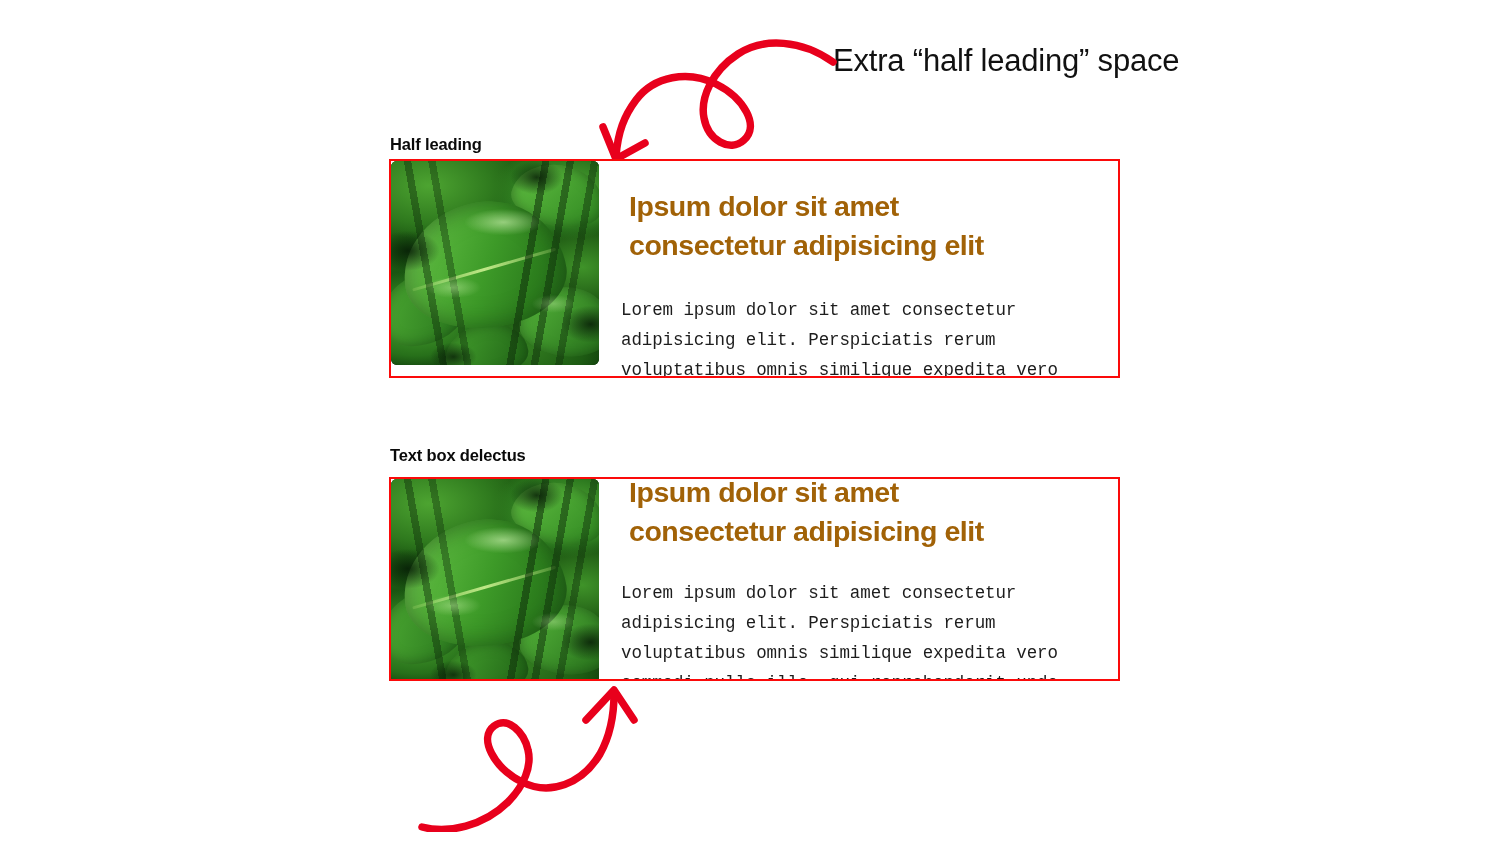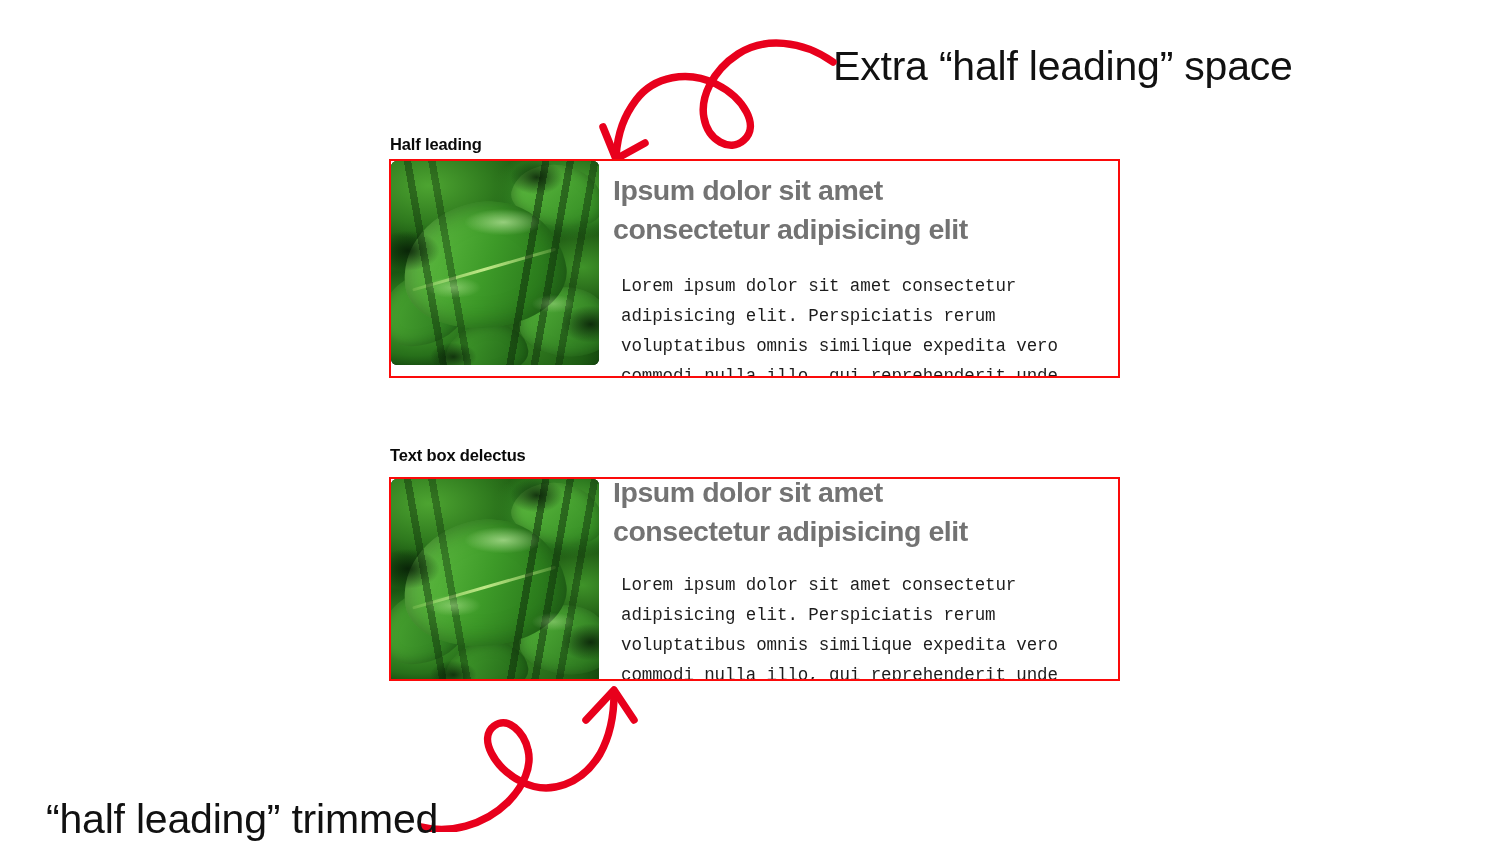--- a/index.html
+++ b/index.html
@@ -20,21 +20,21 @@
   .stage {
     position: absolute;
     inset: 0;
   }
 
   
   .callout {
     position: absolute;
     font-family: "Liberation Sans", sans-serif;
     font-weight: 400;
-    font-size: 41px;
+    font-size: 31px;
     line-height: 1.15;
     letter-spacing: -0.2px;
     color: #111111;
     white-space: nowrap;
   }
   #callout-top {
     left: 833px;
     top: 43px;
   }
   #callout-bottom {
@@ -203,22 +203,22 @@
     flex: 1 1 auto;
     padding-left: 14px;
     padding-right: 14px;
     box-sizing: border-box;
   }
   .card-heading {
     font-family: "Liberation Sans", sans-serif;
     font-weight: 700;
     font-size: 28.5px;
     letter-spacing: -0.45px;
-    color: #737373;
-    margin: 0;
+    color: #a16207;
+    margin: 16px;
     max-width: 430px;
   }
   .card-body {
     font-family: Liberation Mono, monospace;
     font-weight: 400;
     font-size: 17.5px;
     letter-spacing: -0.1px;
     color: #1d1d1d;
     margin: 8px;
     max-width: 486px;
@@ -312,15 +312,14 @@
                C 30 154, 66 146, 90 122
                C 106 106, 114 86, 110 70
                C 106 52, 90 36, 76 46
                C 60 58, 76 88, 104 102
                C 132 116, 164 104, 182 74
                C 192 56, 196 36, 196 14"></path>
       <path class="arrow-head" d="M168 40 L196 10 L216 40"></path>
     </svg>
   </div>
 
-  <div class="callout" id="callout-bottom">“half leading” trimmed</div>
 
 </div>
 
 </body></html>

